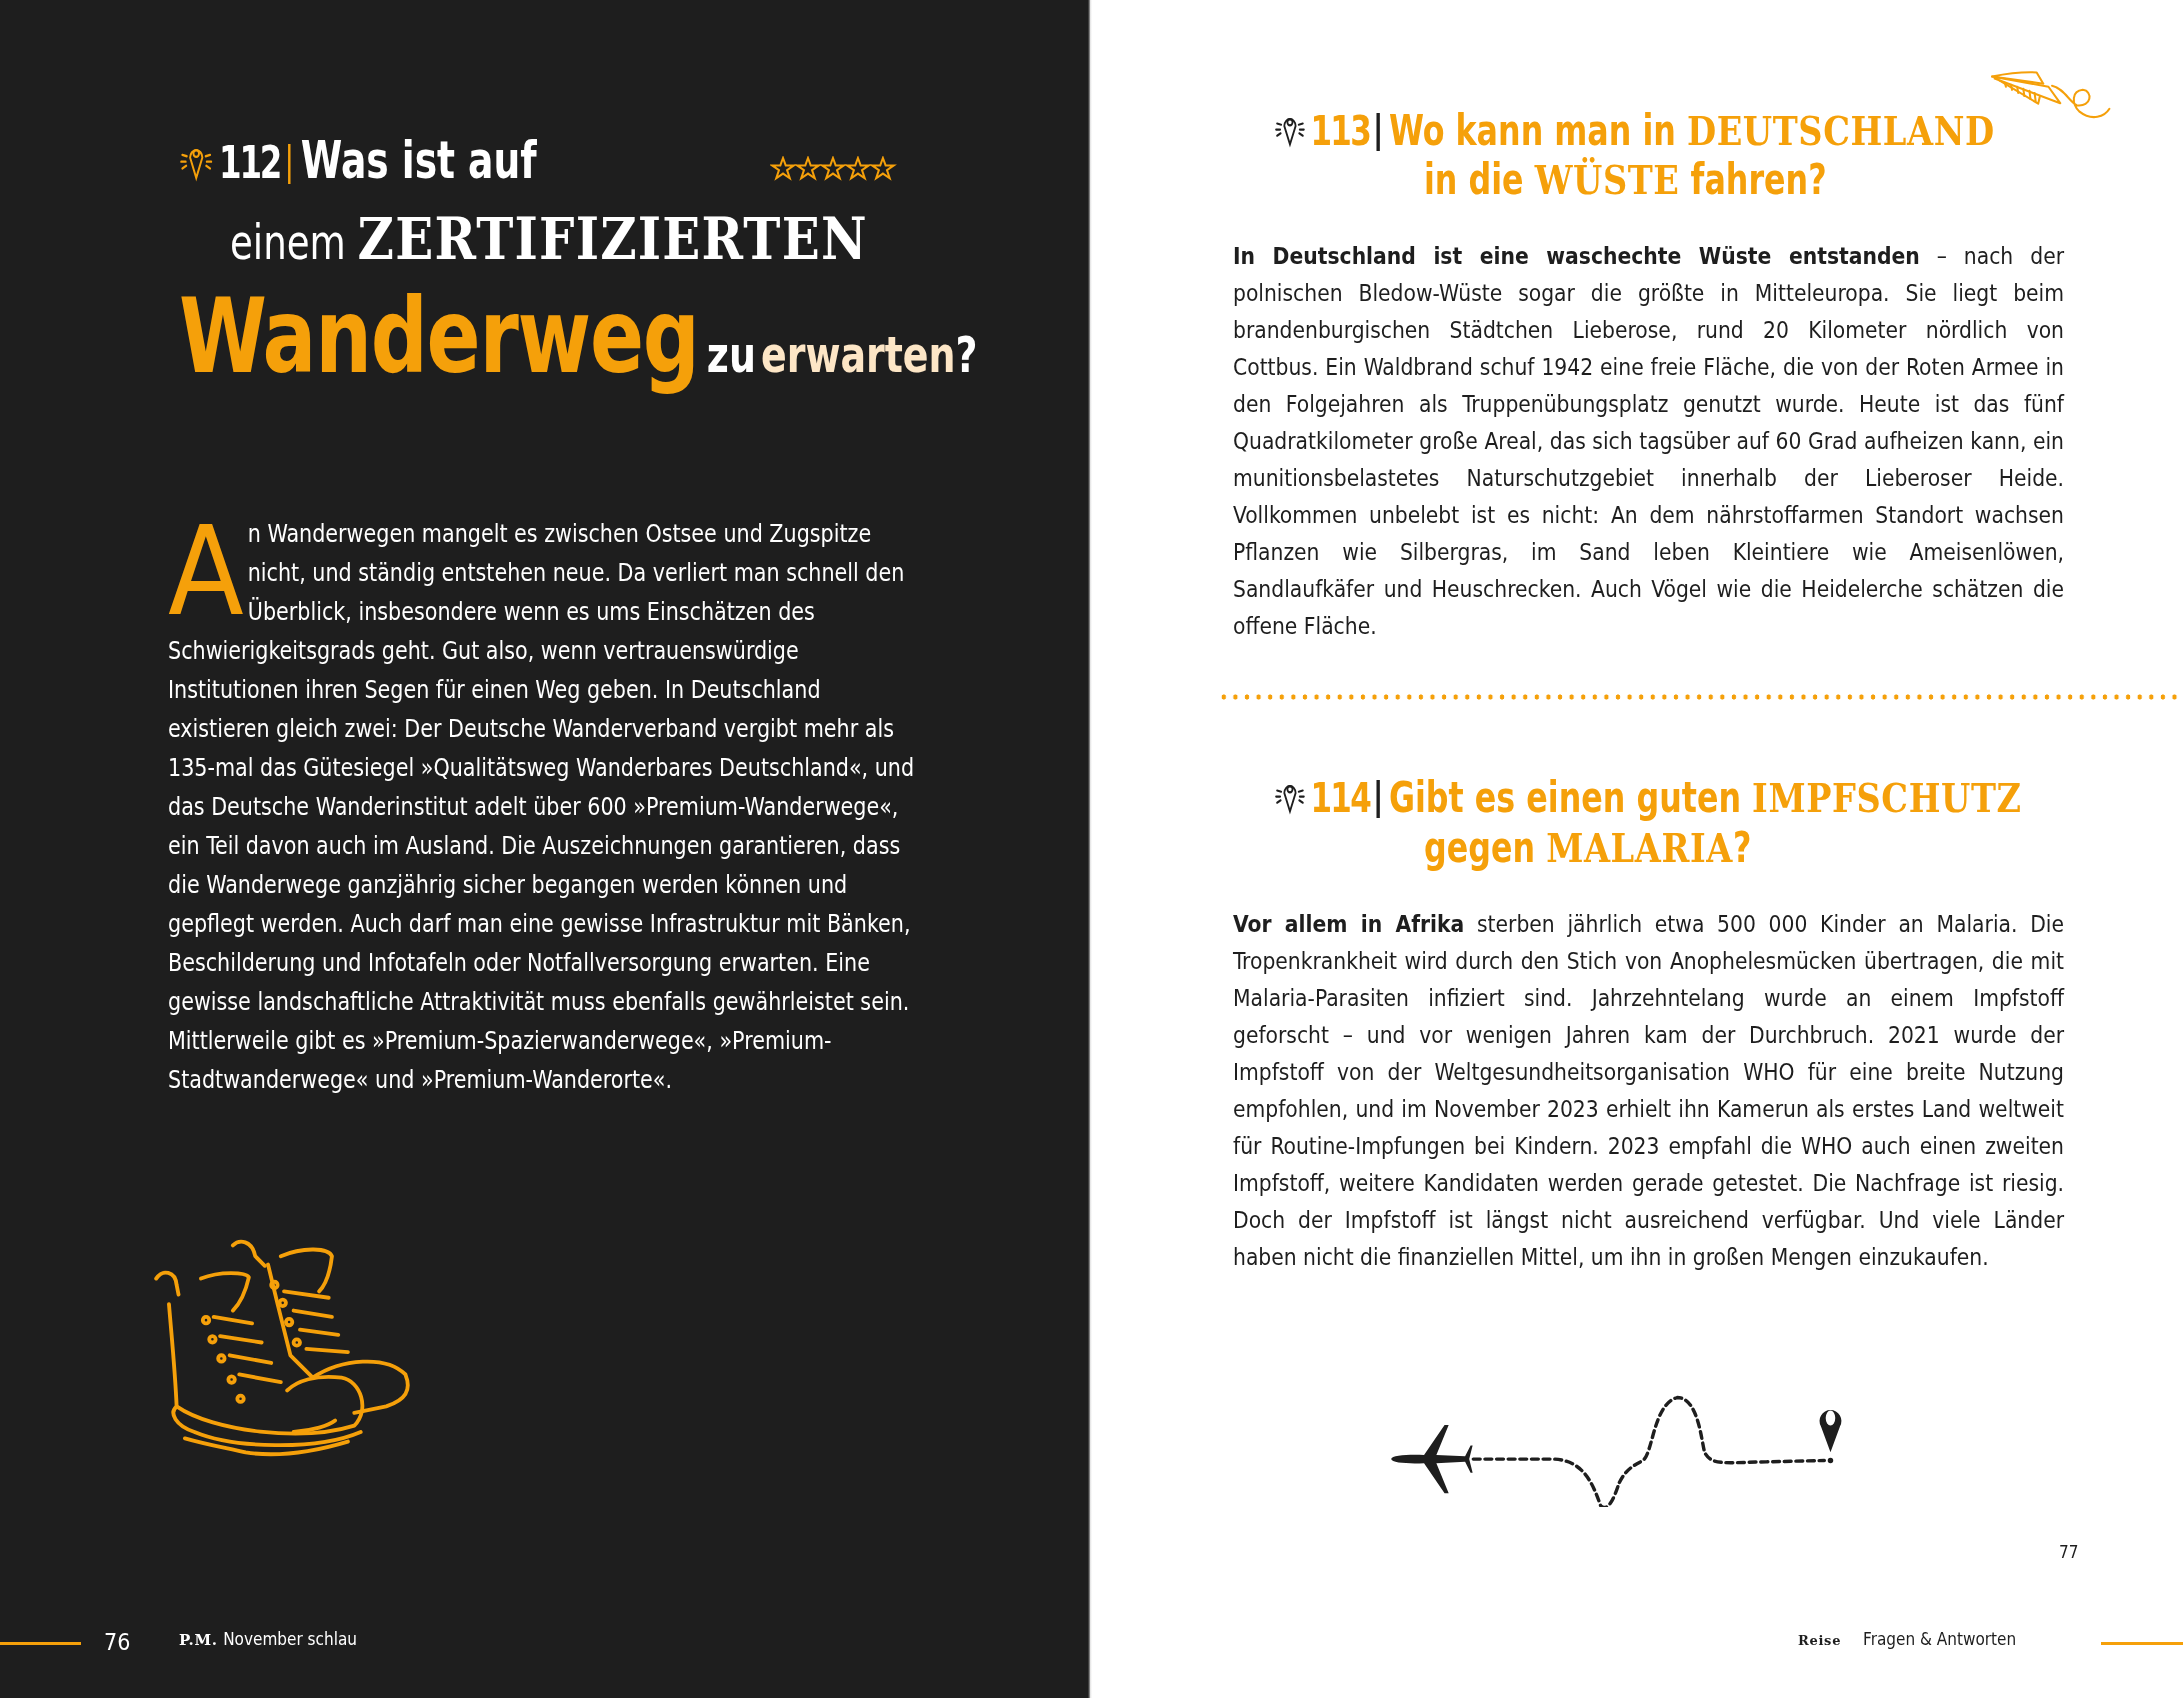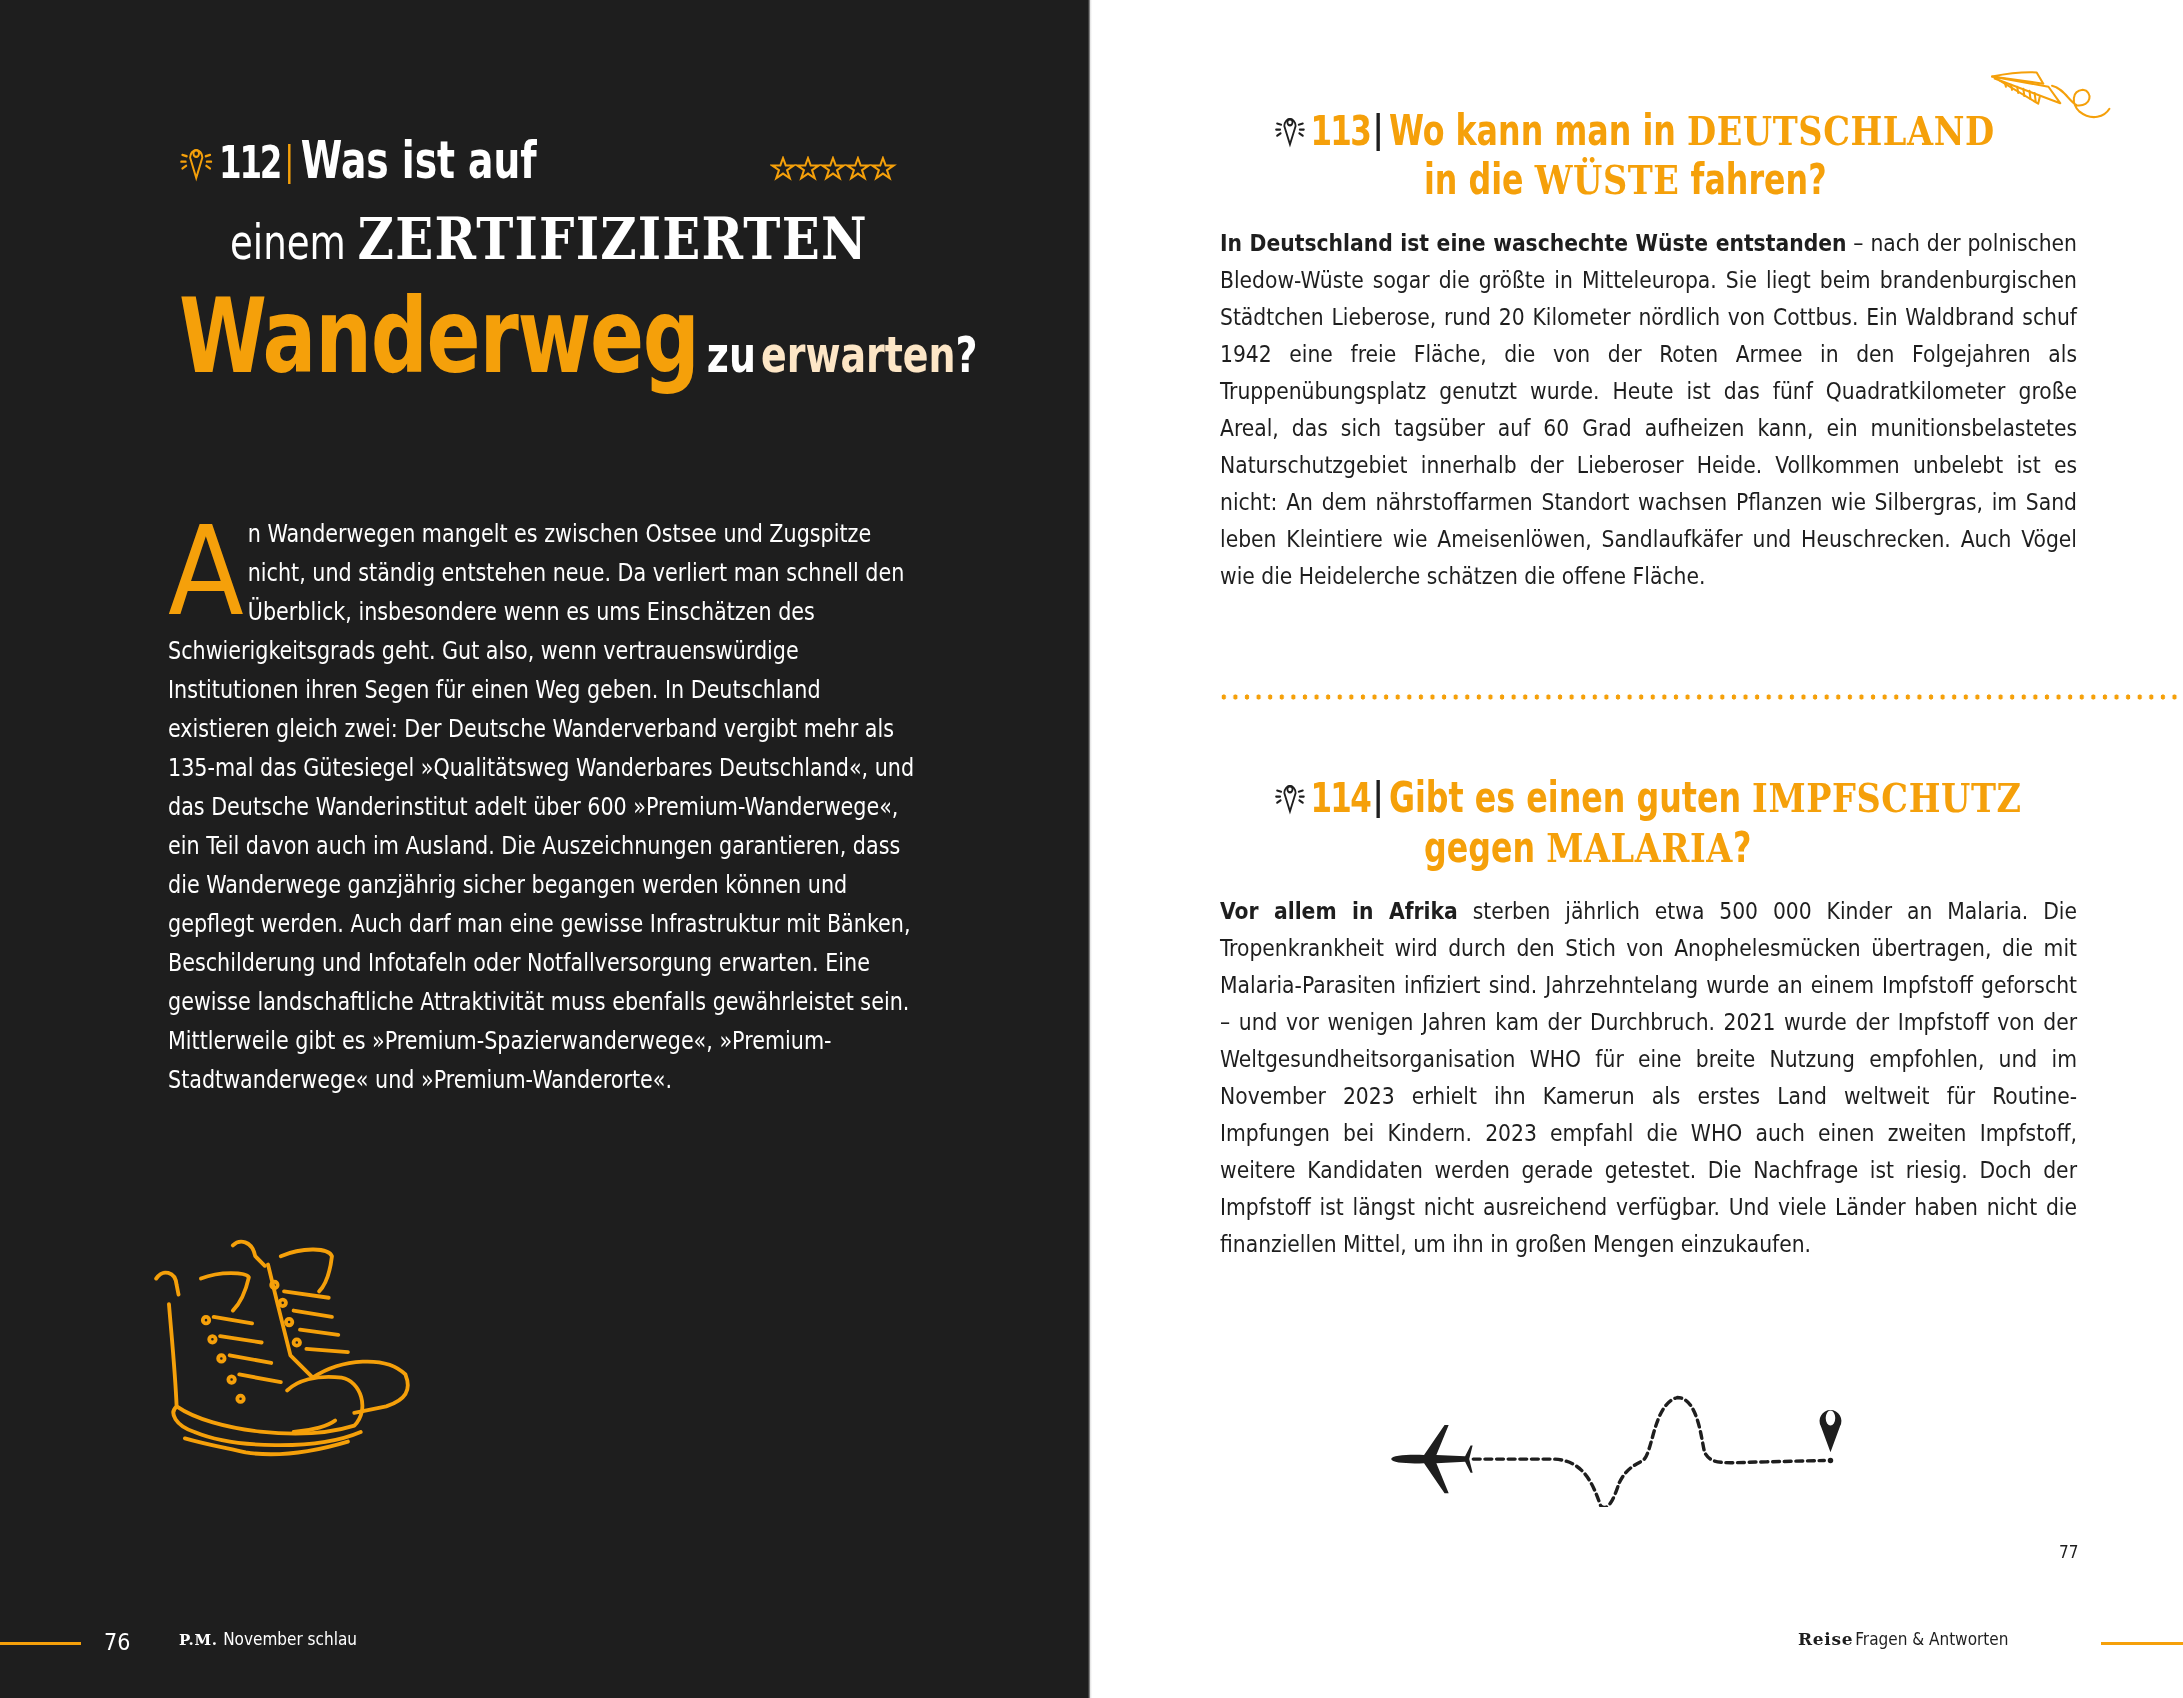--- a/index.html
+++ b/index.html
@@ -33,38 +33,38 @@
   .h-right { font-weight:bold; white-space:nowrap; transform:scaleX(0.84); transform-origin:left center; color:#f5a00a; }
   .h113-line1 { left:1274px; top:103px; font-size:42px; line-height:55px; }
   .h113-line2 { left:1424px; top:152px; font-size:42px; line-height:55px; }
   .h-right .num { font-size:41px; letter-spacing:-2.1px; }
   .h-right .slab { font-size:40px; }
   .bar-dark { display:inline-block; width:3.4px; height:38px; background:#1e1e1e; margin:0 11px 0 8.2px; vertical-align:-5.5px; }
   .h114-line1 { left:1274px; top:770px; font-size:42px; line-height:55px; }
   .h114-line2 { left:1424px; top:820px; font-size:42px; line-height:55px; }
 
   .body-right { left:1220px; width:857px; color:#1e1e1e; font-size:22.6px; line-height:37px; text-align:justify; }
-  .body-right p { margin:0; }
+  .body-right p { margin:13px; }
   .body-right b { font-weight:bold; }
   .body113 { top:225px; }
   .body114 { top:893px; }
 
   .dots { left:1218px; top:694px; width:966px; height:5.5px; background-image:radial-gradient(circle, #f5a00a 2.2px, transparent 2.5px); background-size:11.6px 5.5px; background-repeat:repeat-x; }
 
   .plane { left:1972px; top:55px; }
   .route { left:1383px; top:1377px; }
 
   
   .foot-line-left { left:0; top:1642px; width:81px; height:2.7px; background:#f5a00a; }
   .foot-line-right { left:2101px; top:1642px; width:82px; height:2.7px; background:#f5a00a; }
   .foot-num-left { left:104px; top:1629px; font-size:23px; color:#ffffff; }
   .foot-brand-left { left:179px; top:1629px; font-size:17px; color:#ffffff; white-space:nowrap; }
   .foot-brand-left .slab { font-size:15px; margin-right:5.5px; }
   .foot-section-right { left:1798px; top:1629px; font-size:17px; color:#1e1e1e; white-space:nowrap; }
-  .foot-section-right .slab { font-size:17px; margin-right:2px; }
+  .foot-section-right .slab { font-size:13px; margin-right:22px; }
   .foot-num-right { left:2059px; top:1542px; font-size:17px; color:#1e1e1e; }
 </style>
 </head>
 <body>
 
 <div class="page-left"></div>
 <div class="page-right"></div>
 <div class="gutter"></div>
 
 <div class="abs h112-line1 white">

